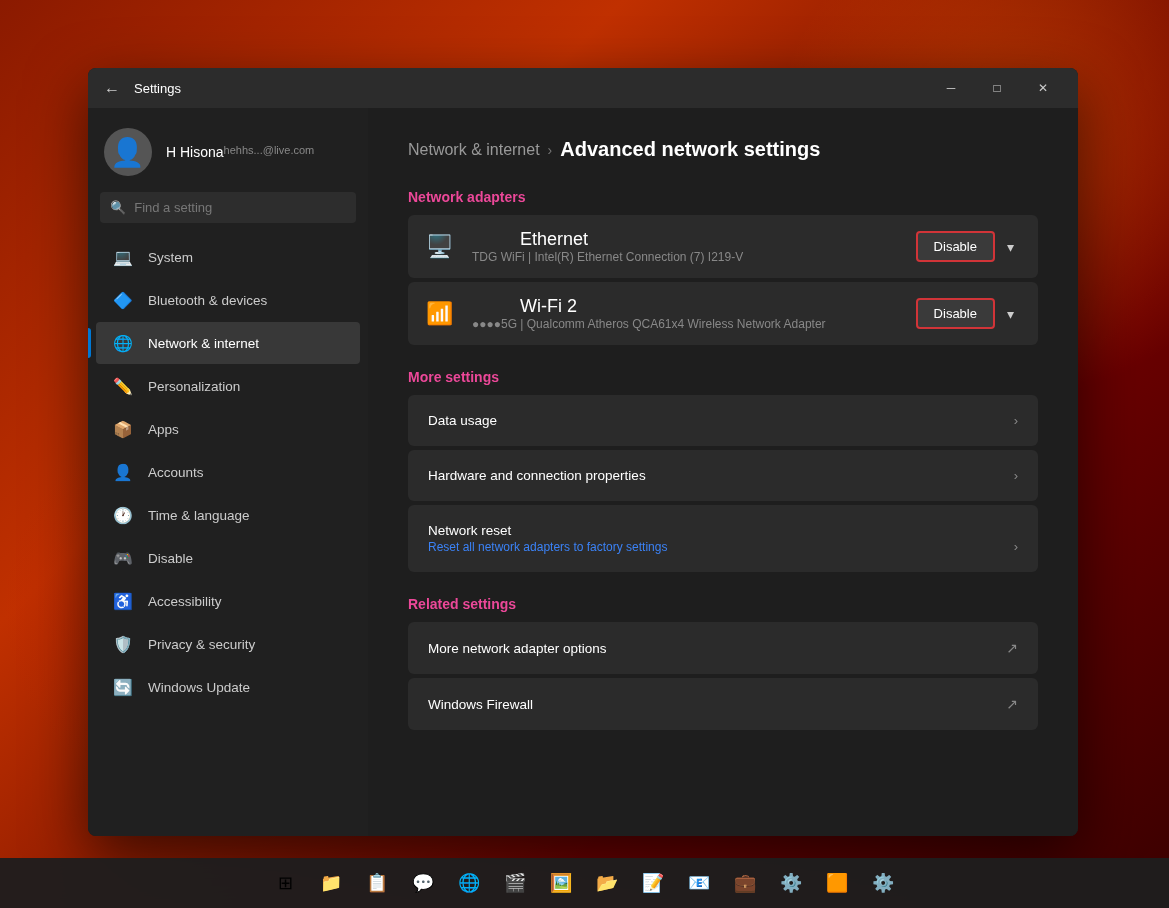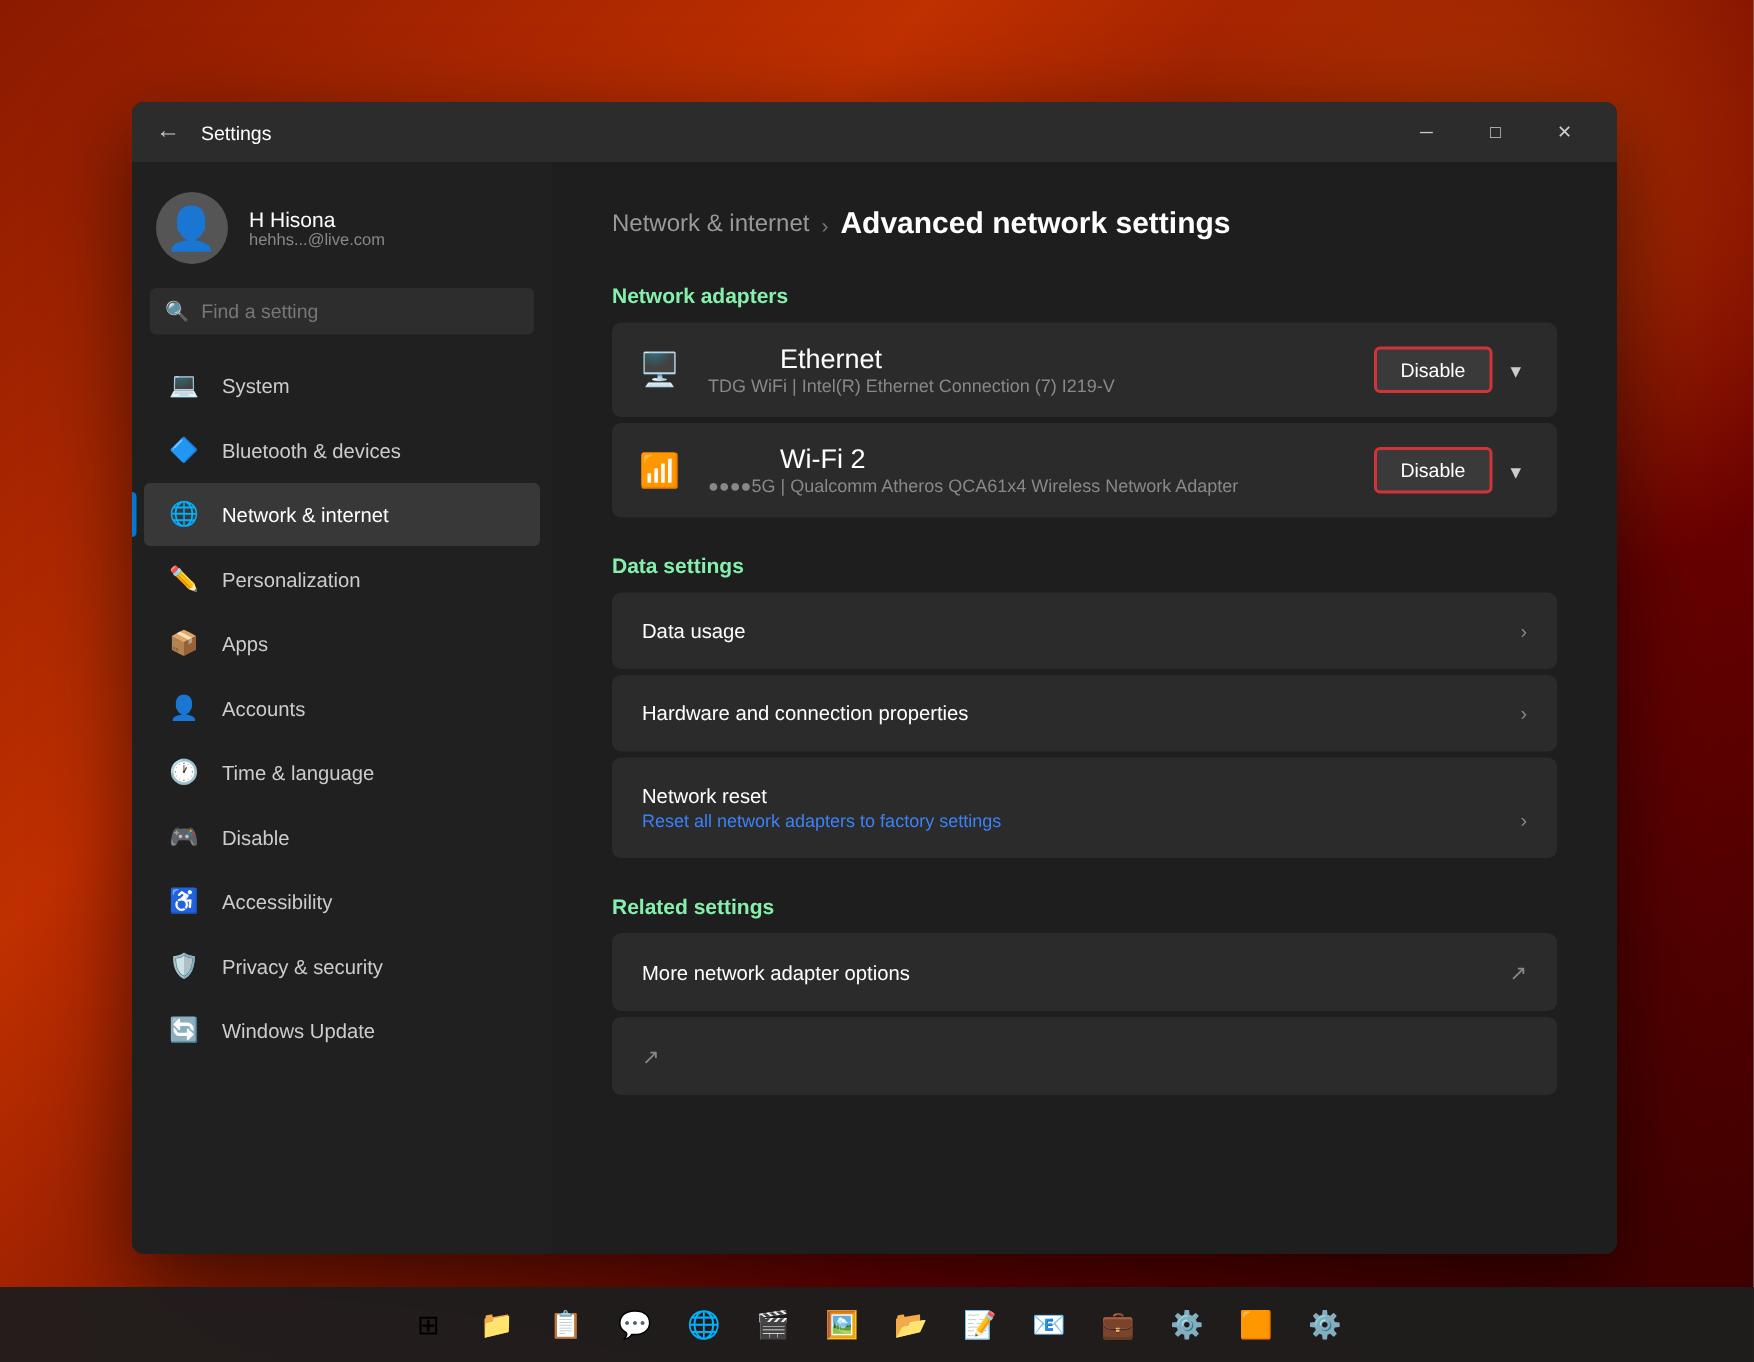--- a/index.html
+++ b/index.html
@@ -105,21 +105,20 @@
       align-items: center;
       justify-content: center;
       flex-shrink: 0;
     }
     .avatar-icon {
       color: #ccc;
       font-size: 28px;
     }
     .user-info {
       display: flex;
-      flex-direction: column;
     }
     .user-name {
       color: #fff;
       font-size: 14px;
       font-weight: 500;
     }
     .user-email {
       color: #888;
       font-size: 11px;
     }
@@ -203,21 +202,21 @@
       color: #777;
       font-size: 14px;
     }
     .breadcrumb-current {
       color: #fff;
       font-size: 20px;
       font-weight: 600;
     }
 
     .section-title {
-      color: #86efac;
+      color: #ec4899;
       font-size: 14px;
       font-weight: 600;
       margin-bottom: 10px;
     }
 
     
     .adapters-section { margin-bottom: 24px; }
 
     .adapter-card {
       background: #2b2b2b;
@@ -446,21 +445,21 @@
     </div>
     <div class="adapter-actions">
       <button class="disable-btn">Disable</button>
       <button class="expand-btn">▾</button>
     </div>
   </div>
           </div>
       </div>
 
       <div class="more-settings-section">
-        <div class="section-title">Data settings</div>
+        <div class="section-title">More settings</div>
         <div id="more-settings-rows">
             <div class="settings-row">
     <div class="settings-row-text">
       <div class="settings-row-title">Data usage</div>
 
     </div>
     <span class="settings-row-arrow">›</span>
   </div>
             <div class="settings-row">
     <div class="settings-row-text">
@@ -482,20 +481,23 @@
       <div class="related-settings-section">
         <div class="section-title">Related settings</div>
         <div id="related-rows">
             <div class="settings-row">
     <div class="settings-row-text">
       <div class="settings-row-title">More network adapter options</div>
     </div>
     <span class="settings-row-external">↗</span>
   </div>
             <div class="settings-row">
+    <div class="settings-row-text">
+      <div class="settings-row-title">Windows Firewall</div>
+    </div>
     <span class="settings-row-external">↗</span>
   </div>
           </div>
       </div>
 
     </div>
   </div>
 </div>
 
 <div class="taskbar">

